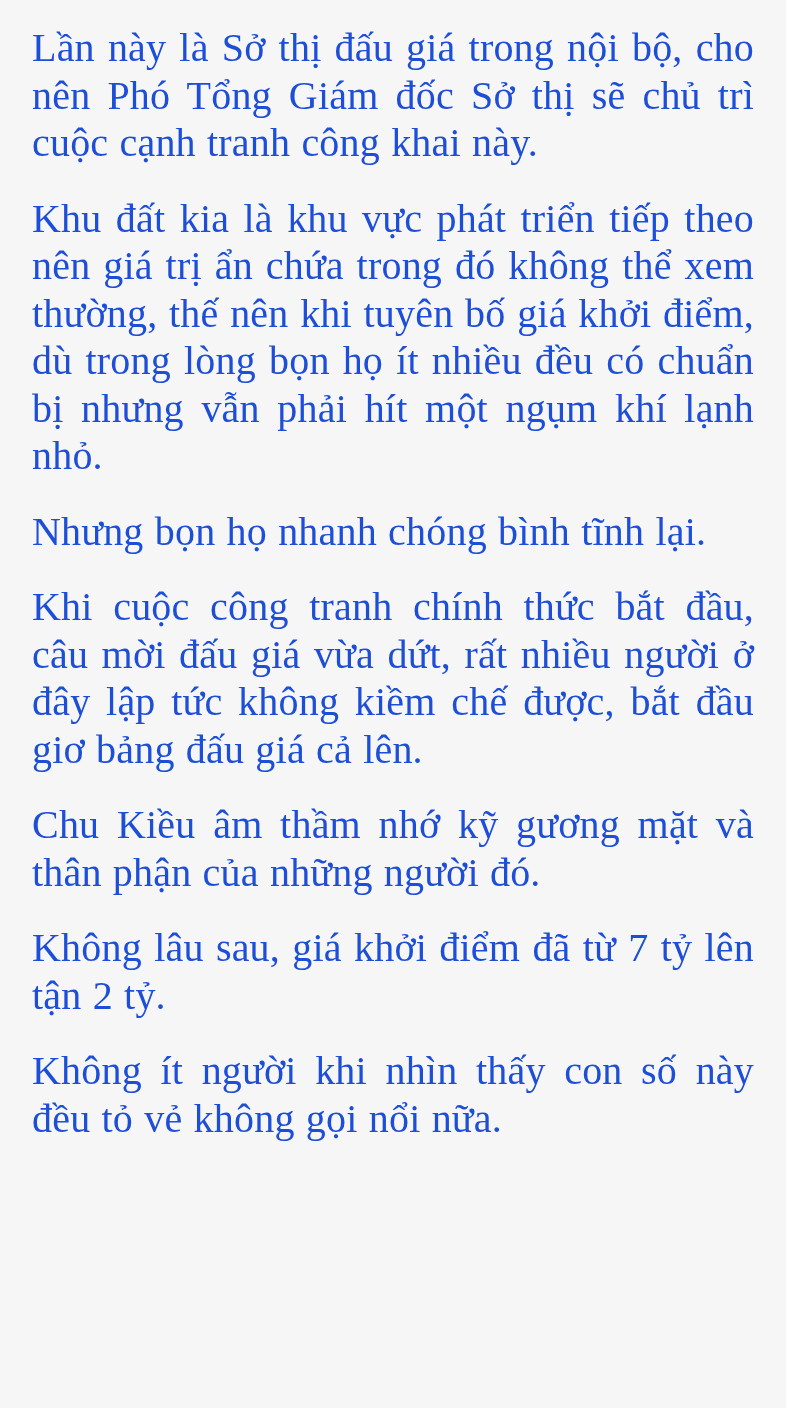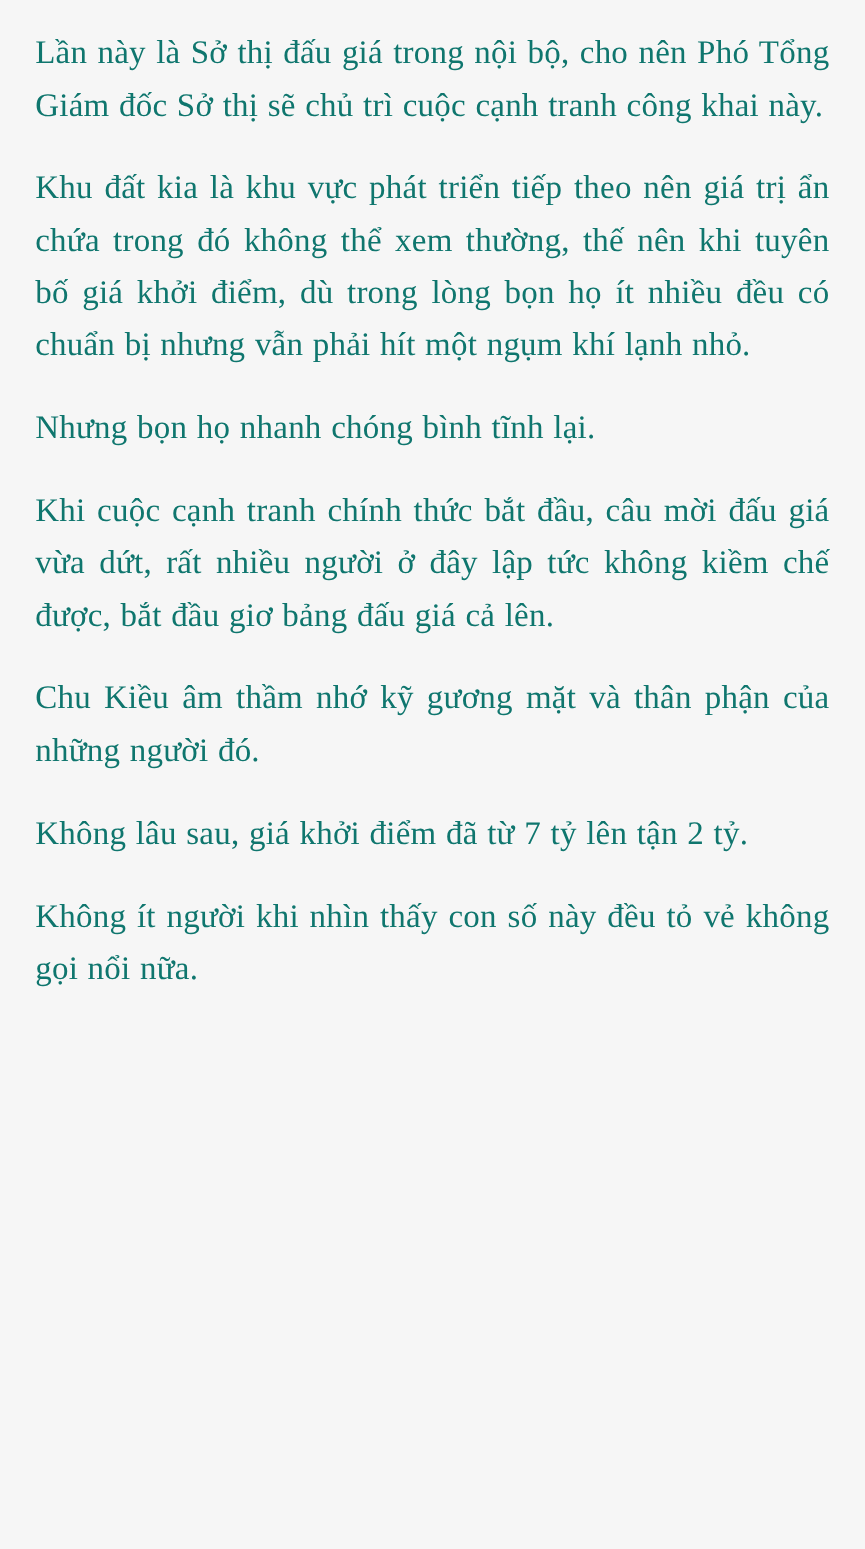--- a/index.html
+++ b/index.html
@@ -15,36 +15,36 @@
   }
   .reader-page {
     box-sizing: border-box;
     width: 786px;
     height: 1408px;
     padding: 24px 32px 10px 32px;
     background: #f6f6f6;
   }
   .reader-page p {
     margin: 0 0 28px 0;
-    font-size: 30px;
+    font-size: 40px;
     line-height: 47.5px;
-    color: #0f766e;
+    color: #1d4ed8;
     text-align: justify;
     text-justify: inter-word;
     letter-spacing: 0.2px;
     word-spacing: 1px;
   }
   .reader-page p:last-child {
     margin-bottom: 0;
   }
 </style>
 </head>
 <body>
 
 <div class="reader-page">
   <p>Lần này là Sở thị đấu giá trong nội bộ, cho nên Phó Tổng Giám đốc Sở thị sẽ chủ trì cuộc cạnh tranh công khai này.</p>
   <p>Khu đất kia là khu vực phát triển tiếp theo nên giá trị ẩn chứa trong đó không thể xem thường, thế nên khi tuyên bố giá khởi điểm, dù trong lòng bọn họ ít nhiều đều có chuẩn bị nhưng vẫn phải hít một ngụm khí lạnh nhỏ.</p>
   <p>Nhưng bọn họ nhanh chóng bình tĩnh lại.</p>
-  <p>Khi cuộc cạnh tranh chính thức bắt đầu, câu mời đấu giá vừa dứt, rất nhiều người ở đây lập tức không kiềm chế được, bắt đầu giơ bảng đấu giá cả lên.</p>
+  <p>Khi cuộc công tranh chính thức bắt đầu, câu mời đấu giá vừa dứt, rất nhiều người ở đây lập tức không kiềm chế được, bắt đầu giơ bảng đấu giá cả lên.</p>
   <p>Chu Kiều âm thầm nhớ kỹ gương mặt và thân phận của những người đó.</p>
   <p>Không lâu sau, giá khởi điểm đã từ 7 tỷ lên tận 2 tỷ.</p>
   <p>Không ít người khi nhìn thấy con số này đều tỏ vẻ không gọi nổi nữa.</p>
 </div>
 
 </body></html>

